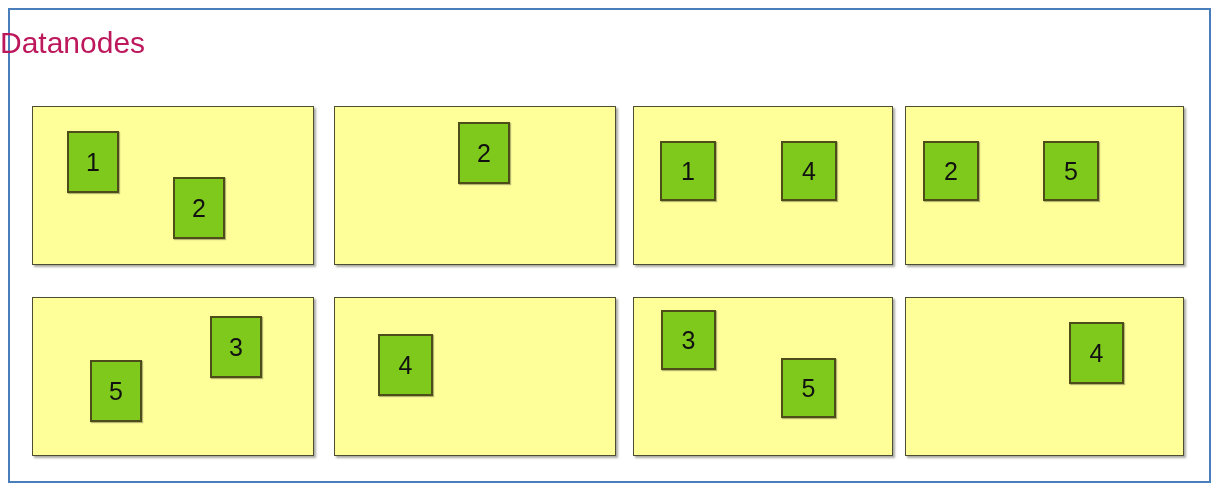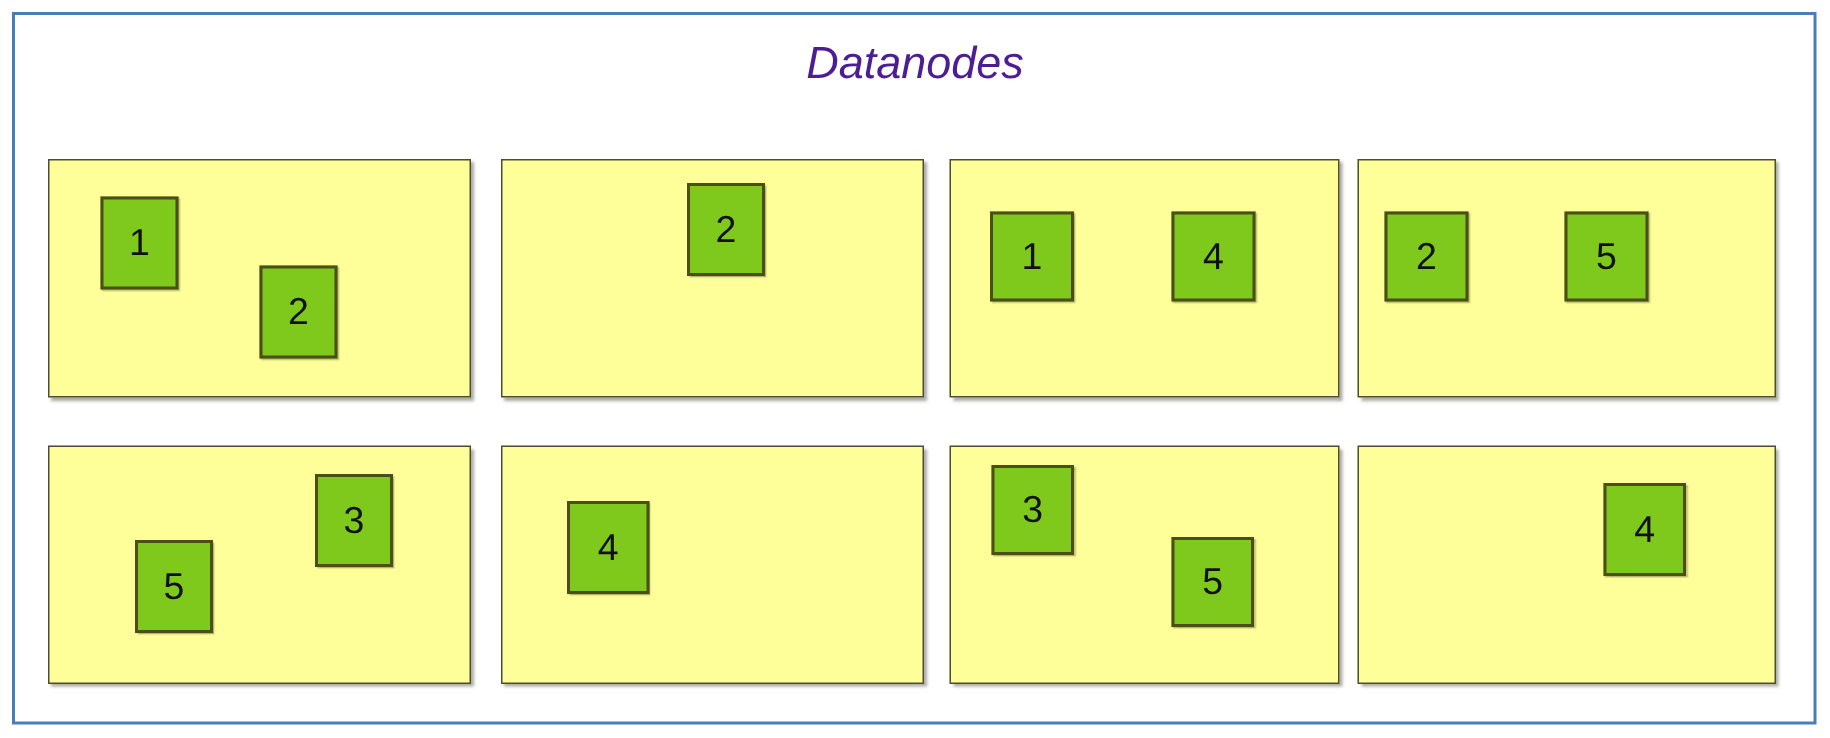--- a/index.html
+++ b/index.html
@@ -28,28 +28,26 @@
     border: 2px solid #4a7ebb;
     box-sizing: border-box;
     background: transparent;
   }
   
   #diagram-title {
     position: absolute;
     left: 0;
     top: 26px;
     width: 1220px;
-    text-align: center;
     font-size: 30px;
     line-height: 34px;
-    color: #4c1d95;
+    color: #be185d;
     font-family: "Liberation Sans", sans-serif;
     letter-spacing: 0px;
     white-space: nowrap;
-    font-style: italic;
   }
   
   .datanode {
     position: absolute;
     background: #ffff99;
     border: 1px solid #4d4d33;
     box-sizing: border-box;
     box-shadow: 2px 2px 2px rgba(100, 100, 90, 0.55);
   }
   

